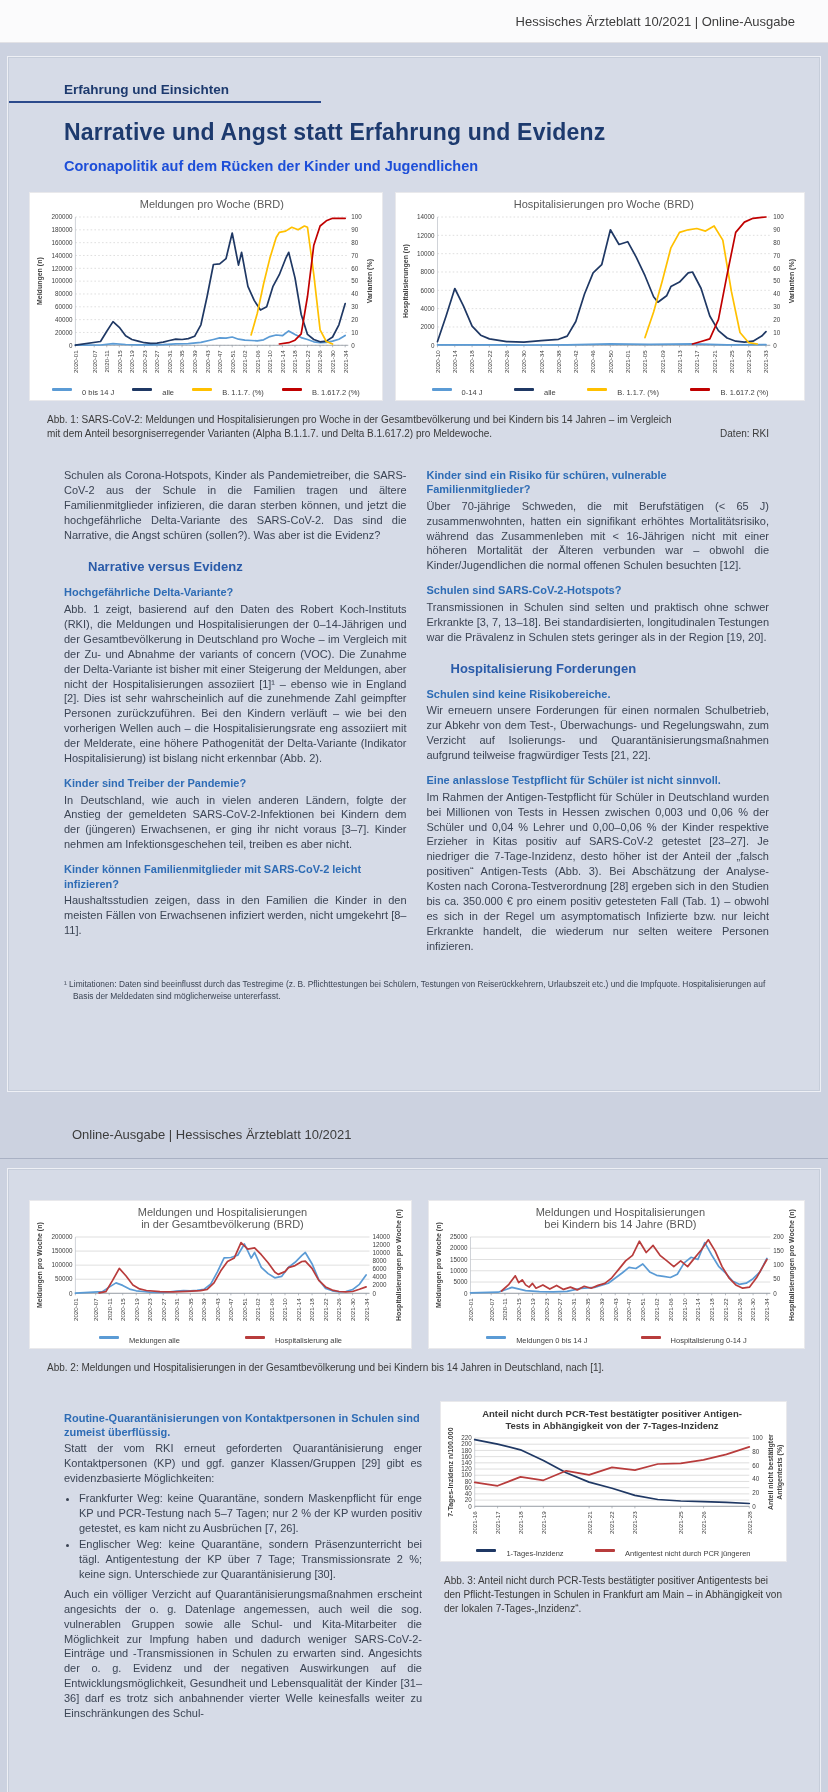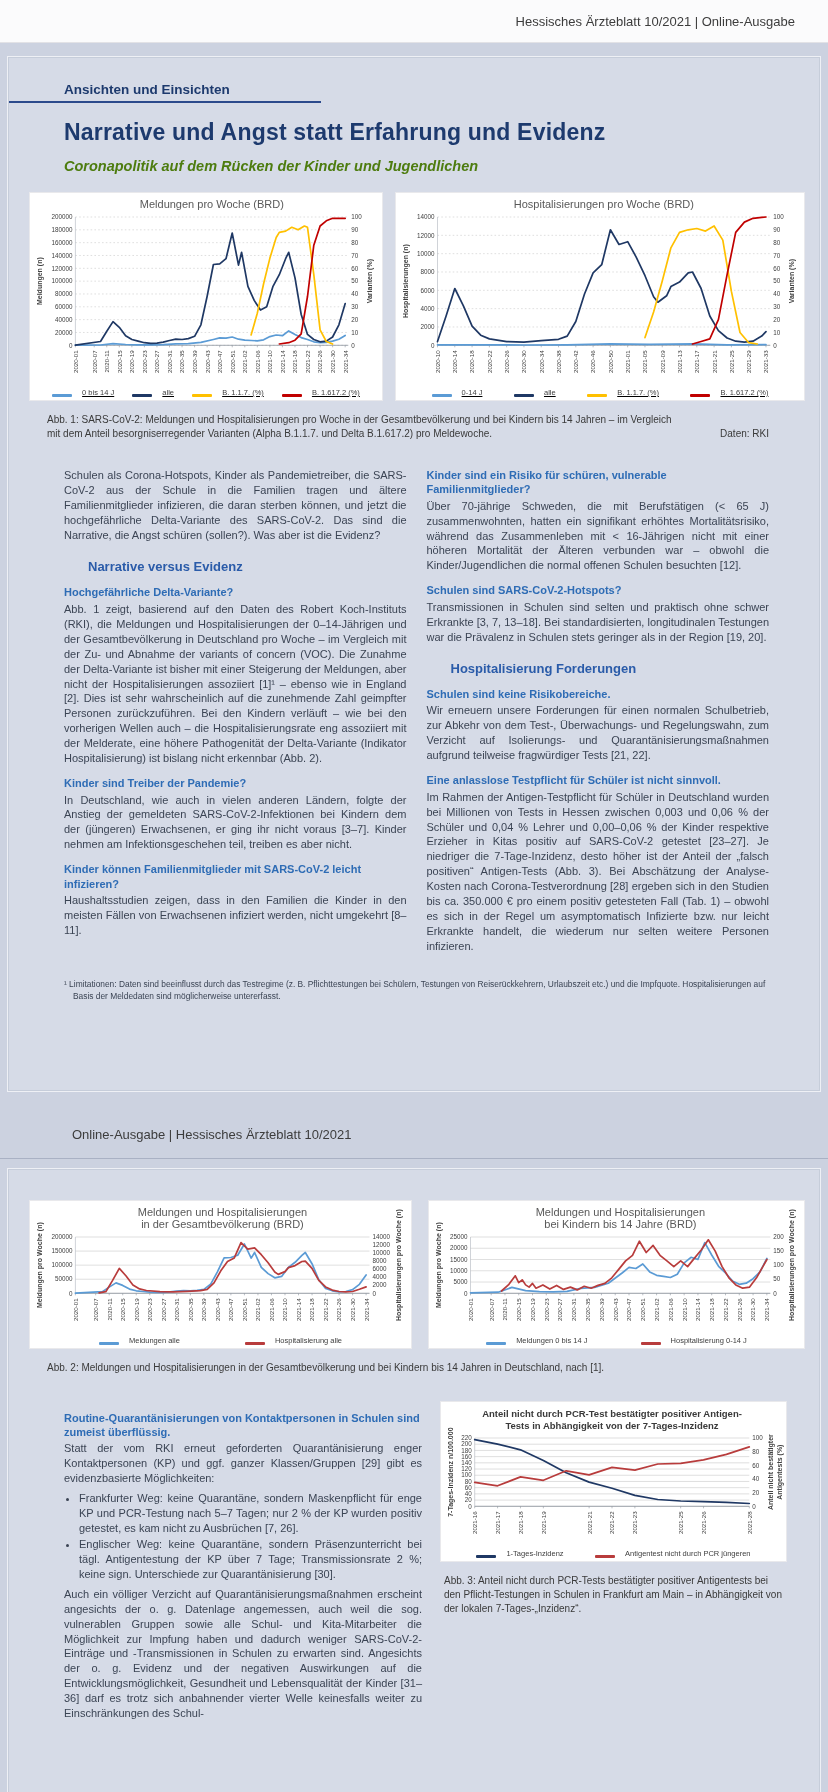--- a/index.html
+++ b/index.html
@@ -25,23 +25,23 @@
     margin:10px 38px 0 43px;position:relative;
     font-size:13.5px;font-weight:bold;color:#1d3a6e;padding-bottom:6px;
   }
   .kicker .rule{
     position:absolute;left:-55px;bottom:0;width:312px;height:2px;background:#2c4a8c;
   }
   .article-title{
     margin:16px 38px 0 43px;font-size:23px;font-weight:bold;color:#1d3a6e;letter-spacing:.2px;
   }
   .article-subtitle{
-    margin:12px 38px 0 43px;font-size:14.5px;font-weight:bold;color:#4d7c0f;font-style:italic;
-  }
-  .charts-row{display:flex;gap:12px;margin:18px 8px 10px 8px;text-decoration:underline;}
+    margin:12px 38px 0 43px;font-size:14.5px;font-weight:bold;color:#1d4ed8;
+  }
+  .charts-row{display:flex;gap:12px;margin:18px 8px 10px 8px;}
   .chart-card{
     background:#ffffff;border:1px solid #e9e9ec;padding:5px 4px 3px 4px;
   }
   .charts-row .chart-card.first{flex:0 0 338px;}
   .charts-row .chart-card.second{flex:1;}
   .charts-row2{display:flex;gap:16px;margin:16px 8px 0 8px;}
   .charts-row2 .chart-card{flex:1;}
   .caption{
     display:flex;margin:12px 38px 0 26px;font-size:10px;line-height:1.35;color:#3a3a3a;
   }
@@ -71,34 +71,34 @@
   .textcol li{margin:0 0 1px 0;text-align:justify;}
   .rightcol{flex:1;min-width:0;}
   .fig3caption{margin:12px 2px 0 4px;font-size:10px;line-height:1.4;color:#3a3a3a;}
   .author{
     position:absolute;top:1827px;right:62px;font-size:14px;font-weight:bold;color:#28303e;font-family:Liberation Mono, monospace;
   }
   .legend{
     display:flex;justify-content:space-evenly;align-items:center;
     margin-top:2px;font-size:7.5px;color:#404040;flex-wrap:nowrap;
   }
-  .legend .item{display:flex;align-items:flex-end;gap:10px;white-space:nowrap;}
+  .legend .item{display:flex;align-items:flex-start;gap:10px;white-space:nowrap;}
   .legend .swatch{width:20px;height:3px;border-radius:1px;display:inline-block;}
   svg text{font-family:"Liberation Sans", sans-serif;}
 </style>
 </head>
 <body>
 
 <div class="topbar">
   <span>Hessisches Ärzteblatt 10/2021 | Online-Ausgabe</span>
 </div>
 
 <div class="page page1">
   <div class="kicker">
-    <span>Ansichten und Einsichten</span>
+    <span>Erfahrung und Einsichten</span>
     <span class="rule"></span>
   </div>
   <div class="article-title">Narrative und Angst statt Erfahrung und Evidenz</div>
   <div class="article-subtitle">Coronapolitik auf dem Rücken der Kinder und Jugendlichen</div>
 
   <div class="charts-row">
     <div class="chart-card first"><svg viewBox="0 0 344 184" width="344" height="184">
           <line x1="41.4" y1="147.3" x2="314.3" y2="147.3" stroke="#c9c9c9" stroke-width="0.6" stroke-dasharray="1.6 2.2"></line>
           <text x="38.4" y="149.5" text-anchor="end" font-size="6.3" fill="#404040">0</text>
           <line x1="41.4" y1="134.47000000000003" x2="314.3" y2="134.47000000000003" stroke="#c9c9c9" stroke-width="0.6" stroke-dasharray="1.6 2.2"></line>

